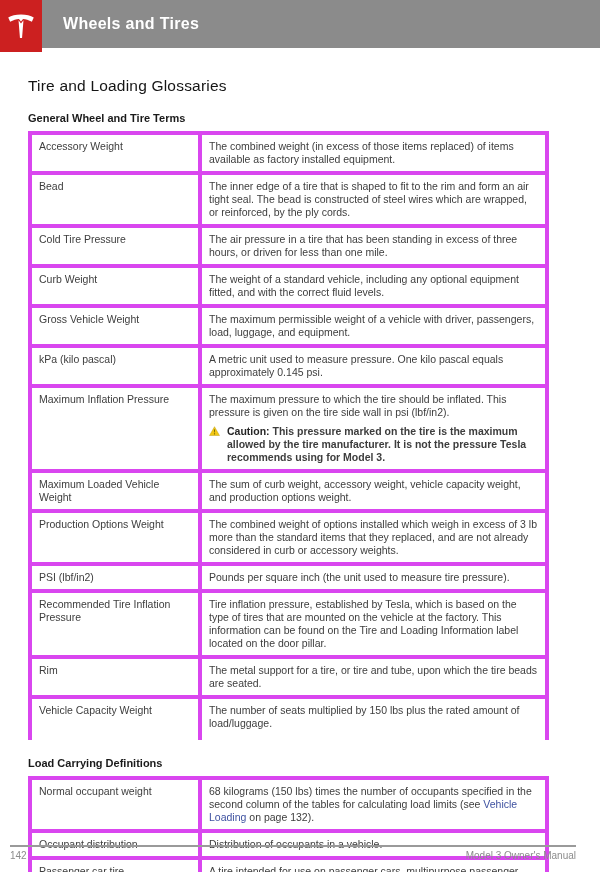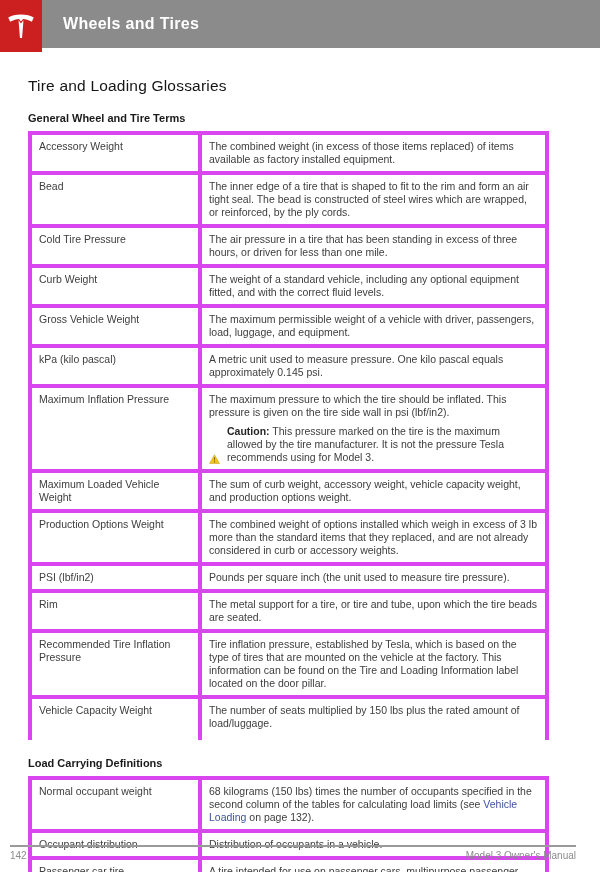--- a/index.html
+++ b/index.html
@@ -70,21 +70,22 @@
   td.term { width: 170px; }
   td.desc { width: 347px; }
   table.glossary tr:last-child td.cut {
     border-bottom: none;
     padding-bottom: 10px;
   }
   .caution {
     display: flex;
     margin-top: 6px;
     gap: 7px;
-    align-items: flex-end;
+    align-items: flex-start;
+    font-weight: bold;
   }
   .caution .warn-icon { flex: 0 0 11px; margin-top: 1px; }
   .caution .warn-icon svg { width: 11px; height: 10px; display: block; }
   .caution b { color: #262626; }
   a.doc-link {
     color: #3e51a0;
     text-decoration: none;
     cursor: pointer;
   }
   
@@ -164,26 +165,26 @@
         </tr>
         <tr>
           <td class="term cut">Production Options Weight</td>
           <td class="desc cut">The combined weight of options installed which weigh in excess of 3 lb more than the standard items that they replaced, and are not already considered in curb or accessory weights.</td>
         </tr>
         <tr>
           <td class="term cut">PSI (lbf/in2)</td>
           <td class="desc cut">Pounds per square inch (the unit used to measure tire pressure).</td>
         </tr>
         <tr>
+          <td class="term cut">Recommended Tire Inflation Pressure</td>
+          <td class="desc cut">Tire inflation pressure, established by Tesla, which is based on the type of tires that are mounted on the vehicle at the factory. This information can be found on the Tire and Loading Information label located on the door pillar.</td>
+        </tr>
+        <tr>
           <td class="term cut">Rim</td>
           <td class="desc cut">The metal support for a tire, or tire and tube, upon which the tire beads are seated.</td>
-        </tr>
-        <tr>
-          <td class="term cut">Recommended Tire Inflation Pressure</td>
-          <td class="desc cut">Tire inflation pressure, established by Tesla, which is based on the type of tires that are mounted on the vehicle at the factory. This information can be found on the Tire and Loading Information label located on the door pillar.</td>
         </tr>
         <tr>
           <td class="term cut">Vehicle Capacity Weight</td>
           <td class="desc cut">The number of seats multiplied by 150 lbs plus the rated amount of load/luggage.</td>
         </tr>
       </tbody>
   </table>
 
   <div class="section-heading">Load Carrying Definitions</div>
   <table class="glossary">

